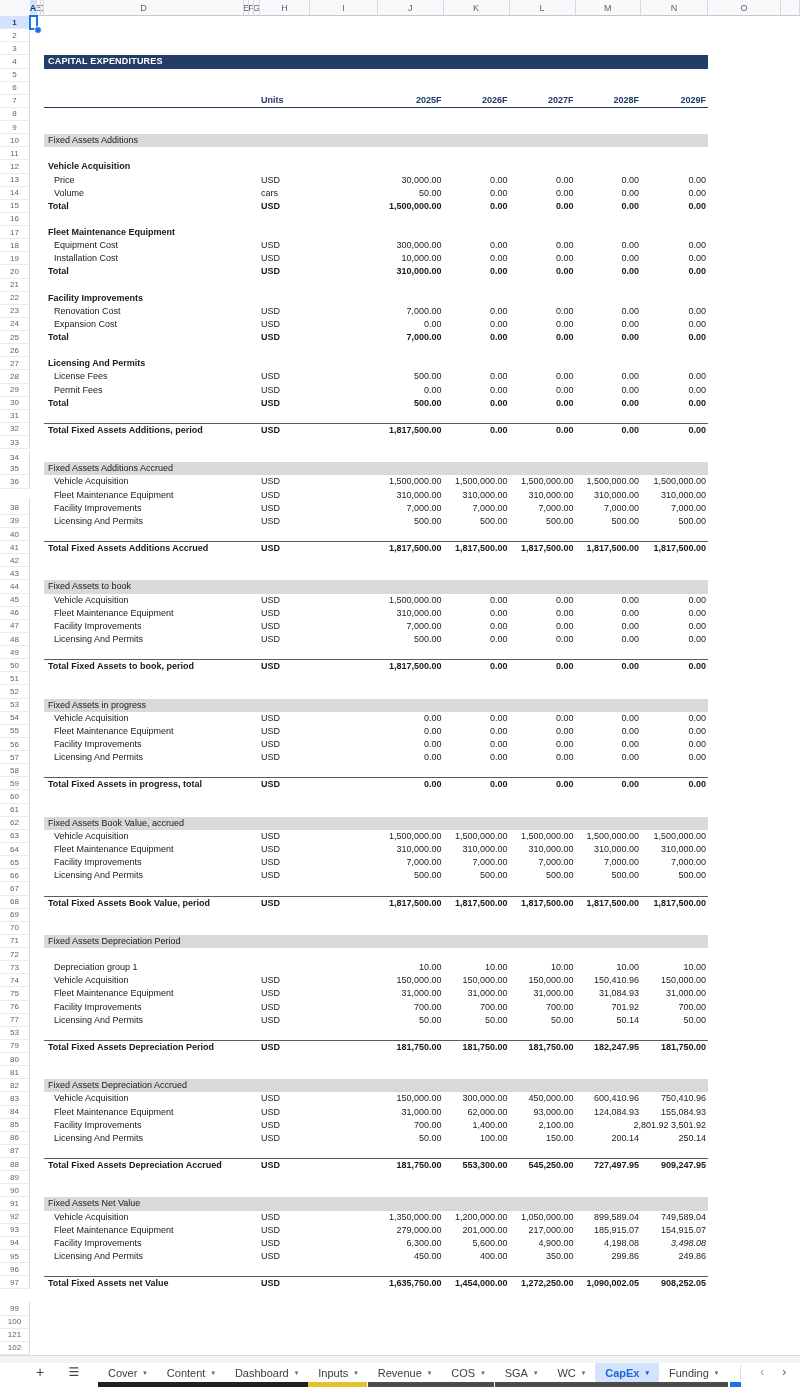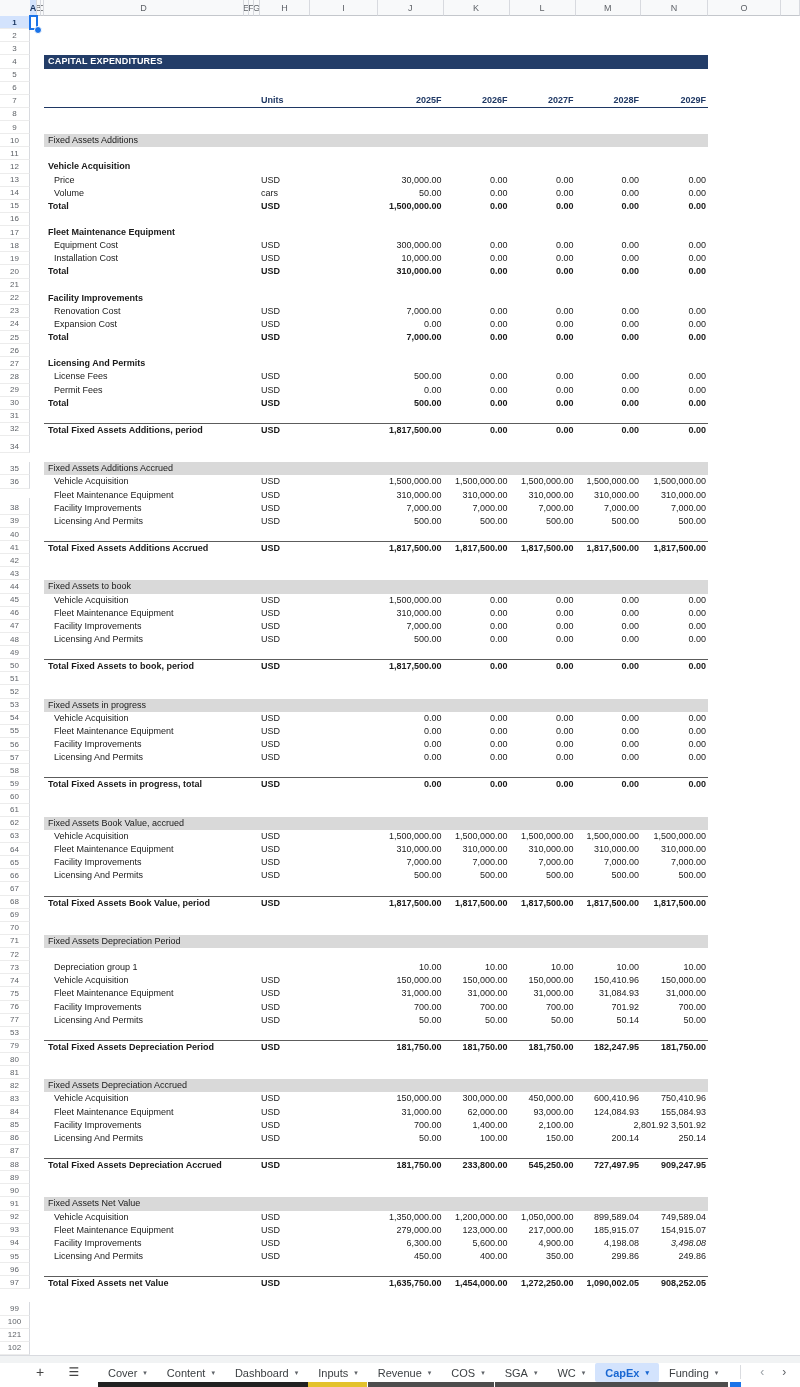--- a/index.html
+++ b/index.html
@@ -109,21 +109,21 @@
       <div class="rowcell" style="top: 317.921px; height: 13.127px;">24</div>
       <div class="rowcell" style="top: 331.048px; height: 13.127px;">25</div>
       <div class="rowcell" style="top: 344.175px; height: 13.127px;">26</div>
       <div class="rowcell" style="top: 357.302px; height: 13.127px;">27</div>
       <div class="rowcell" style="top: 370.429px; height: 13.127px;">28</div>
       <div class="rowcell" style="top: 383.556px; height: 13.127px;">29</div>
       <div class="rowcell" style="top: 396.683px; height: 13.127px;">30</div>
       <div class="rowcell" style="top: 409.81px; height: 13.127px;">31</div>
       <div class="rowcell" style="top: 422.937px; height: 13.127px;">32</div>
       <div class="rowcell" style="top: 436.064px; height: 13.127px;">33</div>
-      <div class="rowcell" style="top: 440px; height: 13.127px;">34</div>
+      <div class="rowcell" style="top: 451px; height: 13.127px;">34</div>
       <div class="rowcell" style="top: 462.318px; height: 13.127px;">35</div>
       <div class="rowcell" style="top: 475.445px; height: 13.127px;">36</div>
       <div class="rowcell" style="top: 498px; height: 13.127px; text-align: center;">37</div>
       <div class="rowcell" style="top: 501.699px; height: 13.127px;">38</div>
       <div class="rowcell" style="top: 514.826px; height: 13.127px;">39</div>
       <div class="rowcell" style="top: 527.953px; height: 13.127px;">40</div>
       <div class="rowcell" style="top: 541.08px; height: 13.127px;">41</div>
       <div class="rowcell" style="top: 554.207px; height: 13.127px;">42</div>
       <div class="rowcell" style="top: 567.334px; height: 13.127px;">43</div>
       <div class="rowcell" style="top: 580.461px; height: 13.127px;">44</div>
@@ -616,42 +616,42 @@
         <div class="c-val" style="left: 334px; width: 65.5px;">50.00</div>
         <div class="c-val" style="left: 399.5px; width: 66px;">100.00</div>
         <div class="c-val" style="left: 465.5px; width: 66px;">150.00</div>
         <div class="c-val" style="left: 531.5px; width: 65.5px;">200.14</div>
         <div class="c-val" style="left: 597px; width: 67px;">250.14</div>
       </div>
       <div class="bodyrow grandtotal" style="top: 1158.05px; height: 13.127px; line-height: 13.127px;">
         <div class="c-label">Total Fixed Assets Depreciation Accrued</div>
         <div class="c-unit">USD</div>
         <div class="c-val" style="left: 334px; width: 65.5px;">181,750.00</div>
-        <div class="c-val" style="left: 399.5px; width: 66px;">233,800.00</div>
+        <div class="c-val" style="left: 399.5px; width: 66px;">553,300.00</div>
         <div class="c-val" style="left: 465.5px; width: 66px;">545,250.00</div>
         <div class="c-val" style="left: 531.5px; width: 65.5px;">727,497.95</div>
         <div class="c-val" style="left: 597px; width: 67px;">909,247.95</div>
       </div>
       <div class="bodyrow section" style="top: 1197.43px; height: 13.127px; line-height: 13.127px;">
         <div class="c-label">Fixed Assets Net Value</div>
       </div>
       <div class="bodyrow item" style="top: 1210.56px; height: 13.127px; line-height: 13.127px;">
         <div class="c-label">Vehicle Acquisition</div>
         <div class="c-unit">USD</div>
         <div class="c-val" style="left: 334px; width: 65.5px;">1,350,000.00</div>
         <div class="c-val" style="left: 399.5px; width: 66px;">1,200,000.00</div>
         <div class="c-val" style="left: 465.5px; width: 66px;">1,050,000.00</div>
         <div class="c-val" style="left: 531.5px; width: 65.5px;">899,589.04</div>
         <div class="c-val" style="left: 597px; width: 67px;">749,589.04</div>
       </div>
       <div class="bodyrow item" style="top: 1223.68px; height: 13.127px; line-height: 13.127px;">
         <div class="c-label">Fleet Maintenance Equipment</div>
         <div class="c-unit">USD</div>
         <div class="c-val" style="left: 334px; width: 65.5px;">279,000.00</div>
-        <div class="c-val" style="left: 399.5px; width: 66px;">123,000.00</div>
+        <div class="c-val" style="left: 399.5px; width: 66px;">201,000.00</div>
         <div class="c-val" style="left: 465.5px; width: 66px;">217,000.00</div>
         <div class="c-val" style="left: 531.5px; width: 65.5px;">185,915.07</div>
         <div class="c-val" style="left: 597px; width: 67px;">154,915.07</div>
       </div>
       <div class="bodyrow item" style="top: 1236.81px; height: 13.127px; line-height: 13.127px;">
         <div class="c-label">Facility Improvements</div>
         <div class="c-unit">USD</div>
         <div class="c-val" style="left: 334px; width: 65.5px;">6,300.00</div>
         <div class="c-val" style="left: 399.5px; width: 66px;">5,600.00</div>
         <div class="c-val" style="left: 465.5px; width: 66px;">4,900.00</div>

